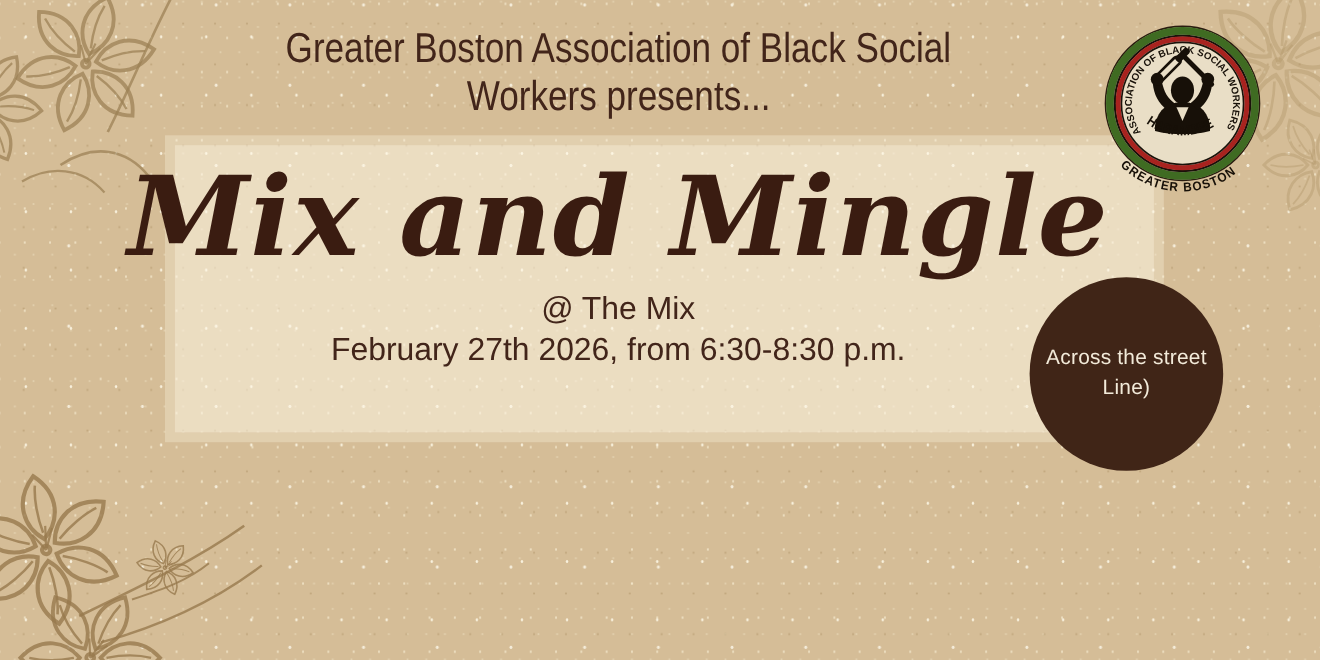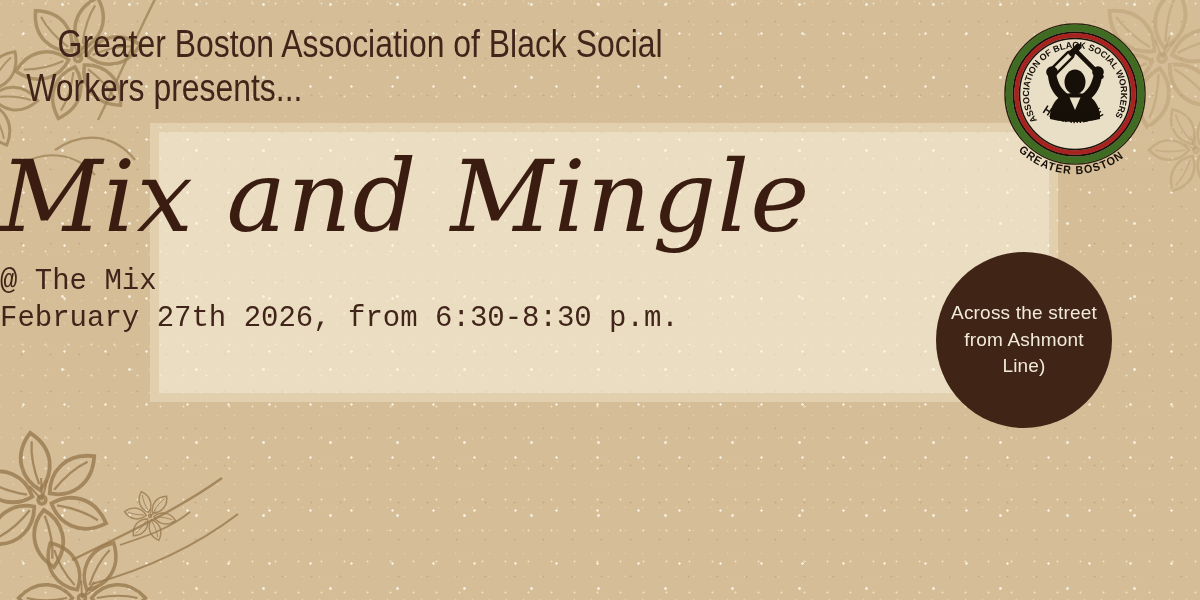--- a/index.html
+++ b/index.html
@@ -23,30 +23,30 @@
   
   .band{
     position:absolute;left:150px;top:123px;width:908px;height:279px;
     background:rgba(255,247,228,0.30);
   }
   .band-inner{
     position:absolute;inset:9px;
     background:rgba(255,249,232,0.34);
   }
 
-  .txt{position:absolute;left:0;width:1124px;color:#42251a;}
+  .txt{position:absolute;left:0;width:1124px;text-align:center;color:#42251a;}
   .condensed{display:inline-block;transform:scaleX(0.84);transform-origin:50% 50%;white-space:nowrap;}
 
   .presenter{top:22px;font-size:38px;line-height:44px;font-weight:400;}
   .title{
     top:138px;font-family:"DejaVu Serif","Liberation Serif",serif;
-    font-style:italic;font-weight:400;font-size:100px;color:#3a1c11;
+    font-style:italic;font-weight:700;font-size:100px;color:#3a1c11;
     letter-spacing:1px;
   }
-  .details{top:263px;font-size:29px;line-height:37px;font-family:Liberation Mono, monospace;}
+  .details{top:263px;font-size:29px;line-height:37px;}
   .audience{top:452px;font-size:32px;line-height:40px;}
   .audience .condensed{transform:scaleX(0.88);}
 
   .note-circle{
     position:absolute;left:936px;top:252px;width:176px;height:176px;
     border-radius:50%;background:#402517;
     display:flex;flex-direction:column;align-items:center;justify-content:center;
     color:#f2ead9;font-size:19px;line-height:1.42;text-align:center;
     letter-spacing:0.2px;
   }
@@ -112,21 +112,20 @@
 
   <div class="txt title">Mix and Mingle</div>
 
   <div class="txt details">
     <div>@ The Mix</div>
     <div>February 27th 2026, from 6:30-8:30 p.m.</div>
   </div>
 
   <div class="note-circle">
     <div>Across the street</div>
-    <div>from Ashmont</div>
     <div>Line)</div>
   </div>
 
 
   <svg class="logo" viewBox="-78 -78 156 170" xmlns="http://www.w3.org/2000/svg">
     <defs>
       <path id="arcTop" d="M -37.7,26.4 A 46,46 0 1 1 37.7,26.4" fill="none"></path>
       <path id="arcBanner" d="M -33,18 A 55,55 0 0 0 33,18" fill="none"></path>
       <path id="arcRegion" d="M -56.6,56.6 A 80,80 0 0 0 56.6,56.6" fill="none"></path>
     </defs>

